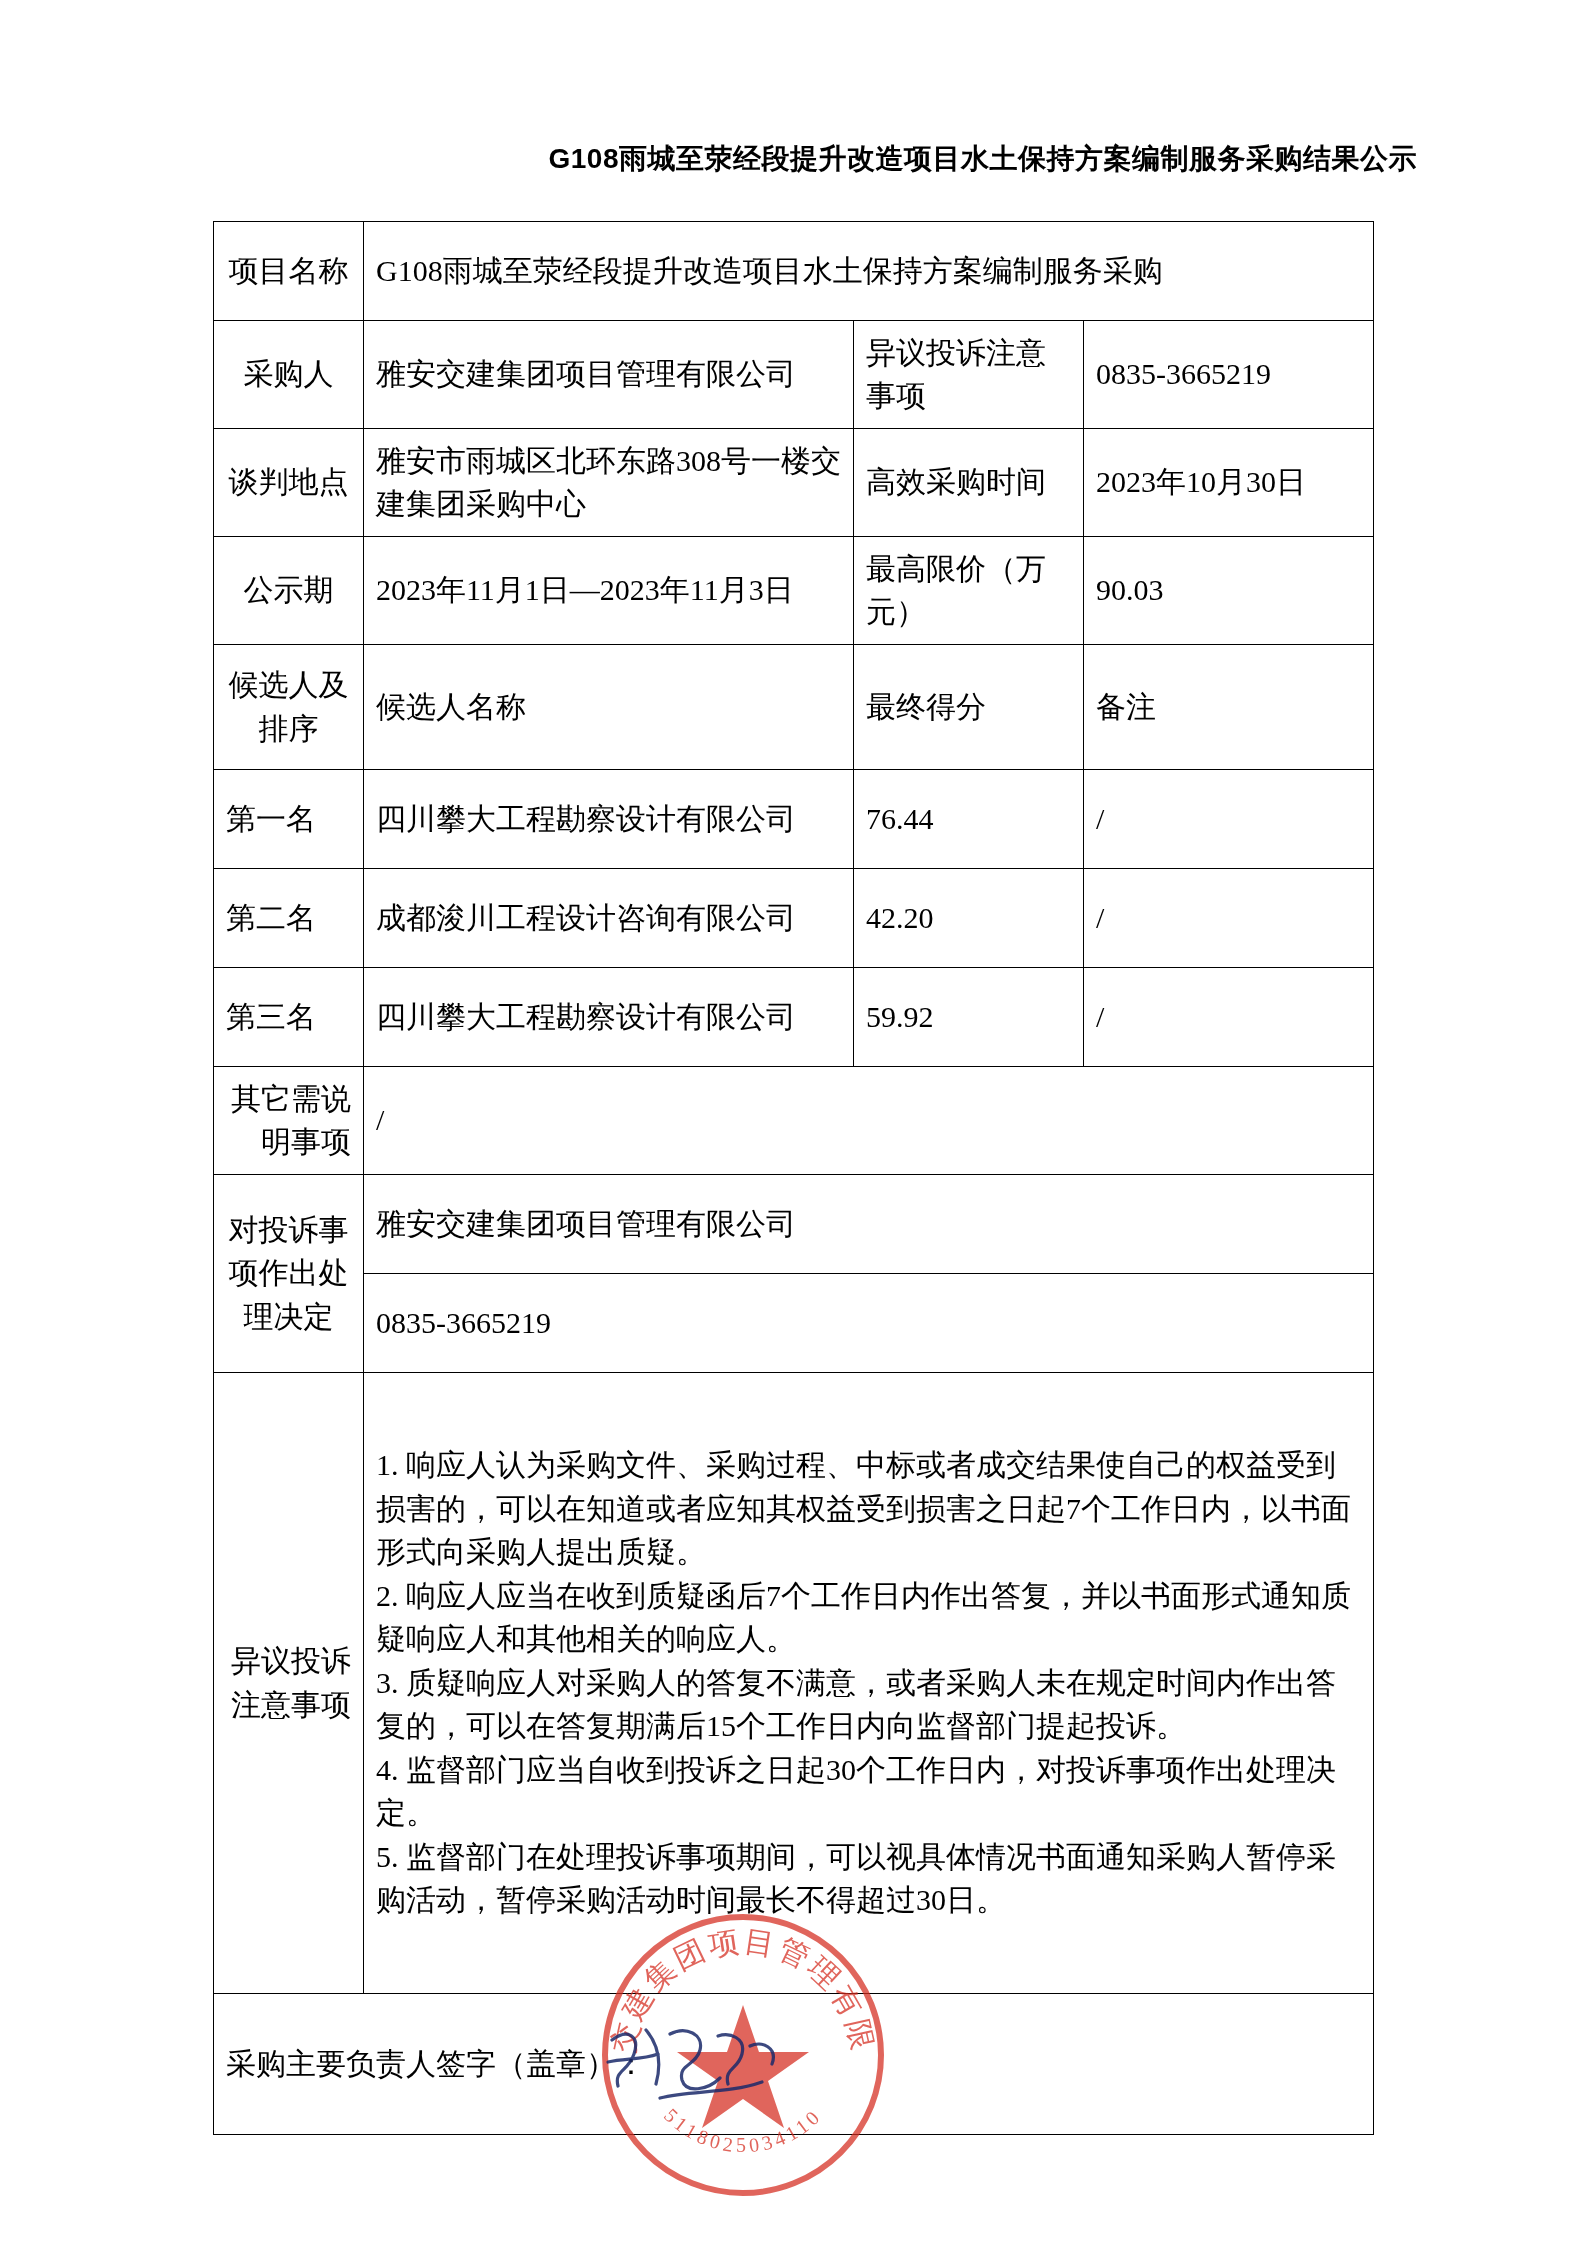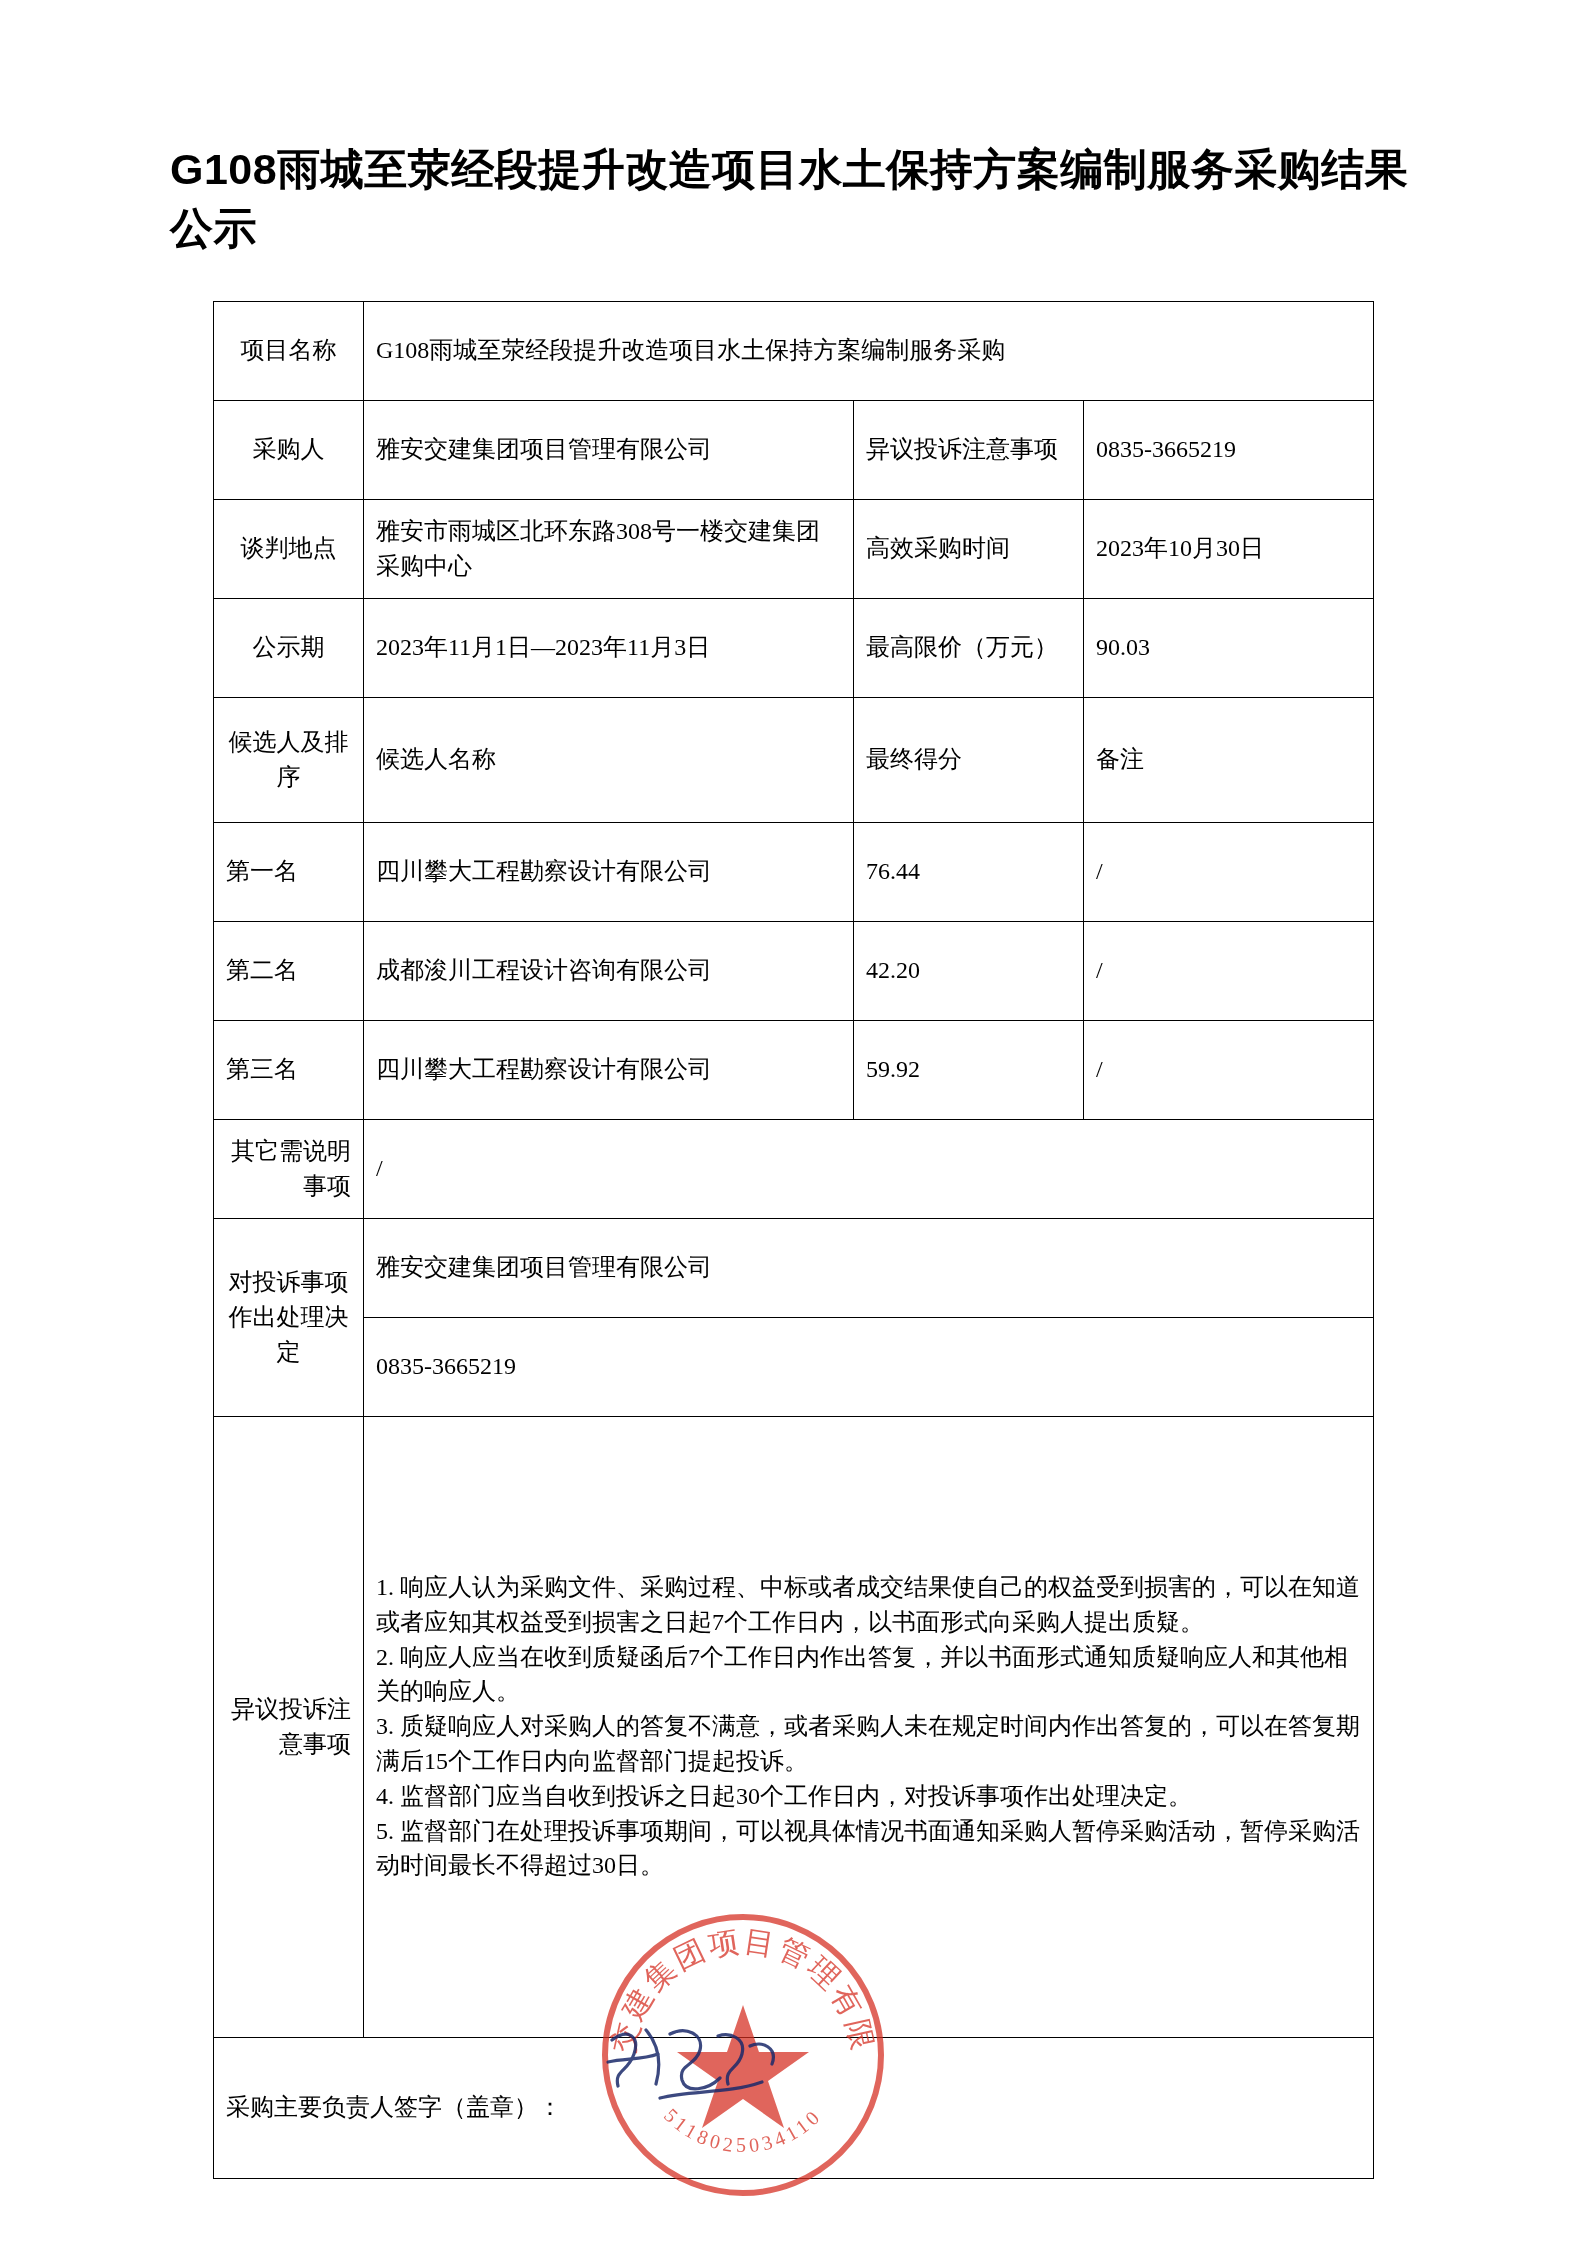--- a/index.html
+++ b/index.html
@@ -17,36 +17,36 @@
   .page {
     position: relative;
     width: 1587px;
     height: 2244px;
     box-sizing: border-box;
     padding: 0;
   }
   .doc-title {
     font-family: "Liberation Sans", sans-serif;
     font-weight: bold;
-    font-size: 43px;
+    font-size: 28px;
     line-height: 1.38;
-    text-align: left;
+    text-align: right;
     margin: 140px 170px 0 170px;
     letter-spacing: 0.5px;
   }
   table.main {
     border-collapse: collapse;
     width: 1160px;
     margin: 42px auto 0 auto;
     table-layout: fixed;
   }
   table.main td {
     border: 1.6px solid #000;
     padding: 10px 12px;
-    font-size: 24px;
+    font-size: 30px;
     line-height: 1.45;
     vertical-align: middle;
   }
   .c-center { text-align: left; }
   .c-left { text-align: left; }
   .tall { height: 78px; }
   .taller { height: 104px; }
   .label-cell { text-align: center; }
   .notes-cell {
     text-align: left;

